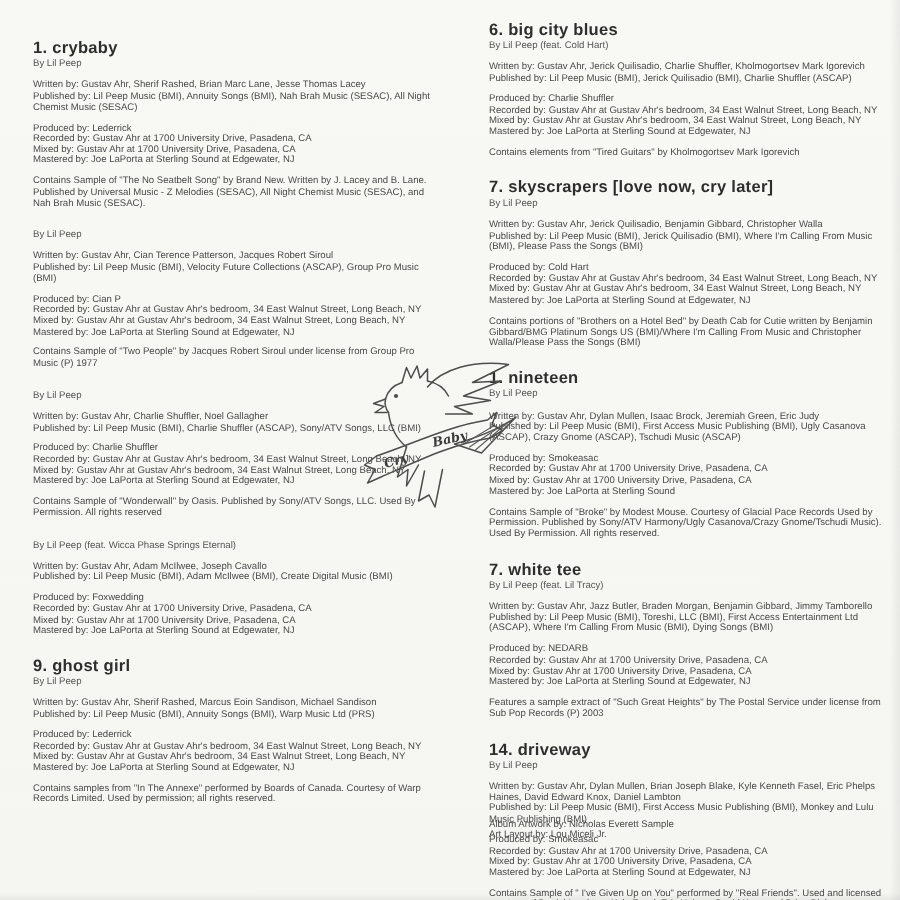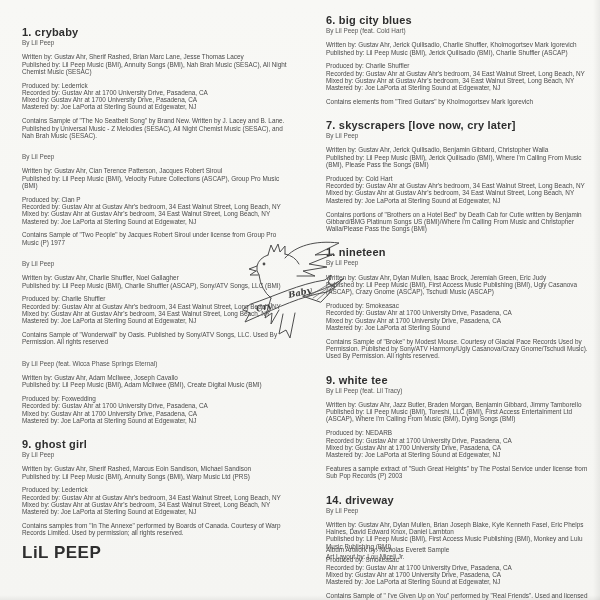--- a/index.html
+++ b/index.html
@@ -183,21 +183,21 @@
           <div class="line">Produced by: Smokeasac</div>
           <div class="line">Recorded by: Gustav Ahr at 1700 University Drive, Pasadena, CA</div>
           <div class="line">Mixed by: Gustav Ahr at 1700 University Drive, Pasadena, CA</div>
           <div class="line">Mastered by: Joe LaPorta at Sterling Sound</div>
         </div>
         <div class="para">
           <div class="line">Contains Sample of "Broke" by Modest Mouse. Courtesy of Glacial Pace Records Used by Permission. Published by Sony/ATV Harmony/Ugly Casanova/Crazy Gnome/Tschudi Music). Used By Permission. All rights reserved.</div>
         </div>
       </section>
       <section class="track">
-        <h3>9. white tee</h3>
+        <h3>7. white tee</h3>
         <div class="byline">By Lil Peep (feat. Lil Tracy)</div>
         <div class="para">
           <div class="line">Written by: Gustav Ahr, Jazz Butler, Braden Morgan, Benjamin Gibbard, Jimmy Tamborello</div>
           <div class="line">Published by: Lil Peep Music (BMI), Toreshi, LLC (BMI), First Access Entertainment Ltd (ASCAP), Where I'm Calling From Music (BMI), Dying Songs (BMI)</div>
         </div>
         <div class="para">
           <div class="line">Produced by: NEDARB</div>
           <div class="line">Recorded by: Gustav Ahr at 1700 University Drive, Pasadena, CA</div>
           <div class="line">Mixed by: Gustav Ahr at 1700 University Drive, Pasadena, CA</div>
           <div class="line">Mastered by: Joe LaPorta at Sterling Sound at Edgewater, NJ</div>
@@ -218,21 +218,20 @@
           <div class="line">Recorded by: Gustav Ahr at 1700 University Drive, Pasadena, CA</div>
           <div class="line">Mixed by: Gustav Ahr at 1700 University Drive, Pasadena, CA</div>
           <div class="line">Mastered by: Joe LaPorta at Sterling Sound at Edgewater, NJ</div>
         </div>
         <div class="para">
           <div class="line">Contains Sample of " I've Given Up on You" performed by "Real Friends". Used and licensed courtesy of Daniel Lambton, Kyle Fasel, Eric Haines, David Knox and Brian Blake</div>
         </div>
       </section>
     </div>
 
-  <div class="artist-logo">LiL PEEP</div>
 
   <div class="footer-credits">
       <div class="line">Album Artwork by: Nicholas Everett Sample</div>
       <div class="line">Art Layout by: Lou Miceli Jr.</div>
     </div>
 
   <div class="bird-wrap">
     <svg viewBox="0 0 110 122">
 
       <path class="bird-stroke" d="M27,15 L30,5 L33,12 L37,4 L39,12 L44,6 L44,14"></path>

